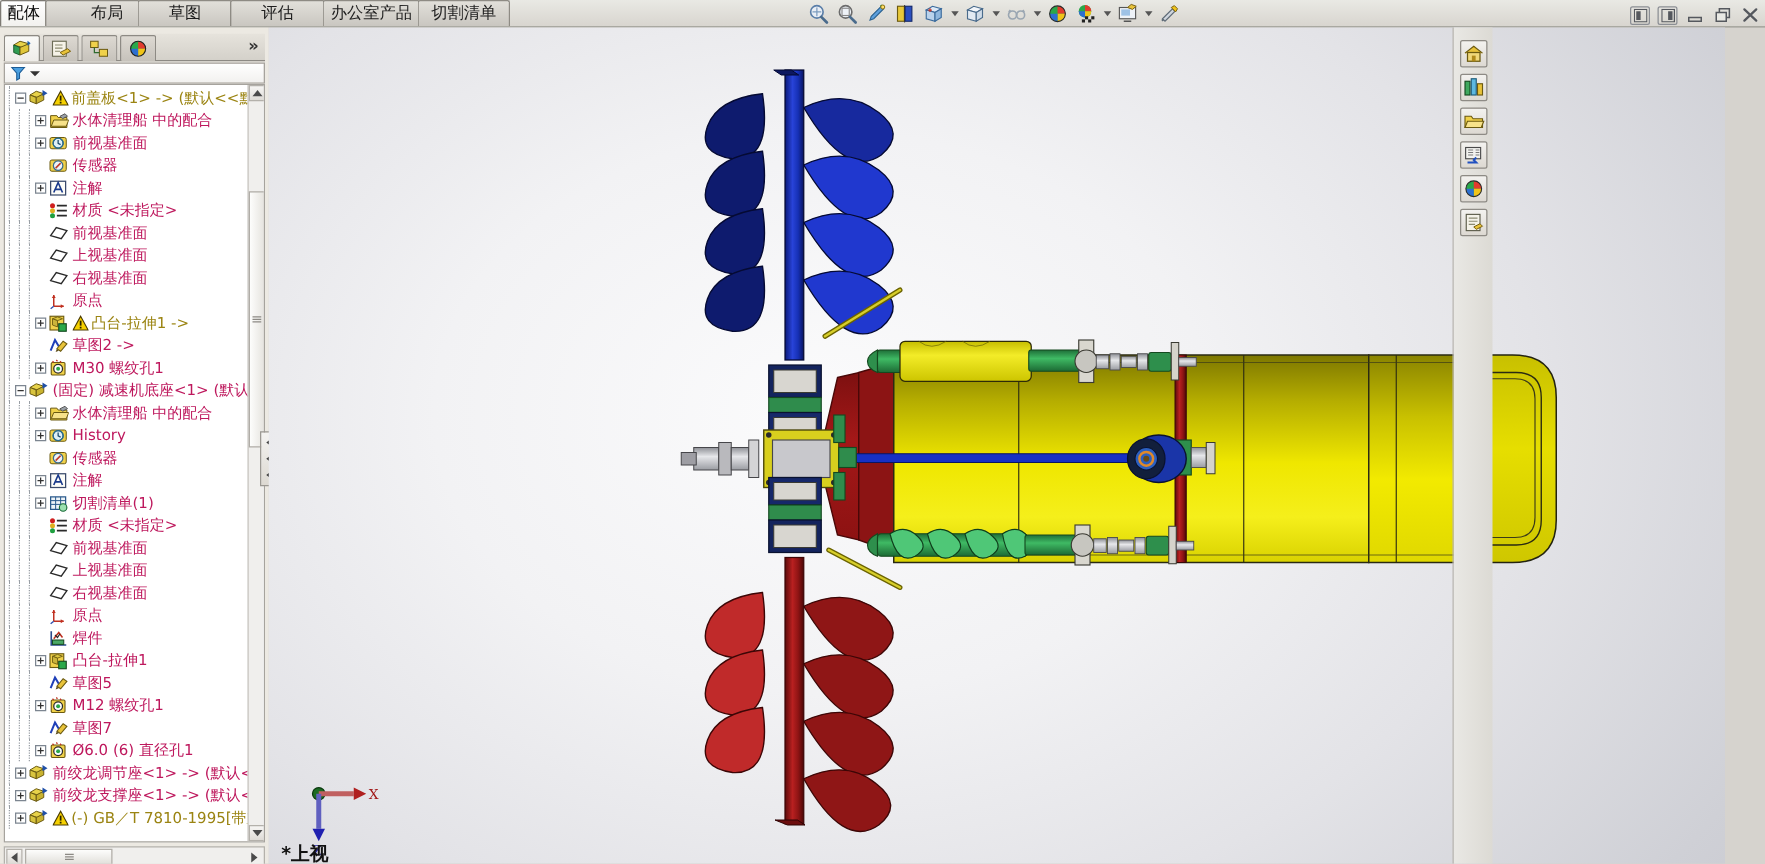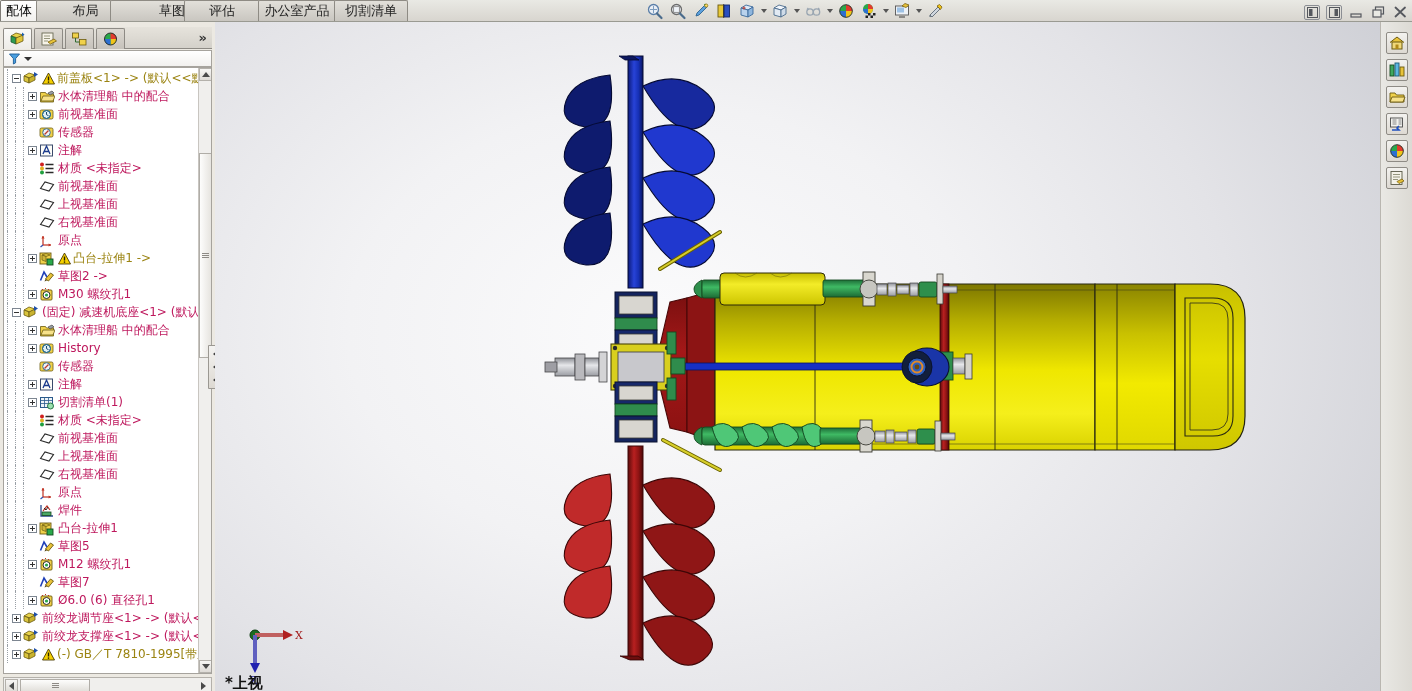--- a/index.html
+++ b/index.html
@@ -4,21 +4,21 @@
 <style>
   * { box-sizing: border-box; }
   html, body {
     margin: 0; padding: 0;
     width: 1412px; height: 691px;
     overflow: hidden;
     font-family: "DejaVu Sans", "Liberation Sans", sans-serif;
     font-size: 12px;
     background: #d6d3ce;
   }
-  #app { position: relative; width: 1412px; height: 691px; }
+  #app { position: relative; width: 1194px; height: 691px; }
 
   
   #tabstrip {
     position: absolute; left: 0; top: 0; width: 1412px; height: 22px;
     background: linear-gradient(to bottom,#e9e9e4 0%,#d8d5cf 100%);
     border-bottom: 1px solid #9a9a92;
   }
   .cmdtab {
     position: absolute; top: 0; height: 21px; line-height: 19px;
     text-align: center; font-size: 13px; color: #1d1d1d;
@@ -176,21 +176,21 @@
 </style>
 </head>
 <body>
 
 <div id="app">
 
   <div id="tabstrip">
     <div id="tabs-holder">
         <div class="cmdtab active" style="left: 0px; width: 38px;"><span>配体</span></div>
         <div class="cmdtab" style="left: 36px; width: 76px; padding-left: 23px;"><span>布局</span></div>
-        <div class="cmdtab" style="left: 110px; width: 76px; text-align: right;"><span>草图</span></div>
+        <div class="cmdtab" style="left: 110px; width: 76px;"><span>草图</span></div>
         <div class="cmdtab" style="left: 184px; width: 76px;"><span>评估</span></div>
         <div class="cmdtab" style="left: 258px; width: 78px;"><span>办公室产品</span></div>
         <div class="cmdtab" style="left: 334px; width: 74px;"><span>切割清单</span></div>
       </div>
 
     <div id="toolbar-center">
 
       <div class="tbtn">
         <svg width="18" height="18" viewBox="0 0 18 18">
           <circle cx="7.5" cy="7.5" r="5" fill="#e9eef5" stroke="#5a7ea8" stroke-width="1.3"></circle>

